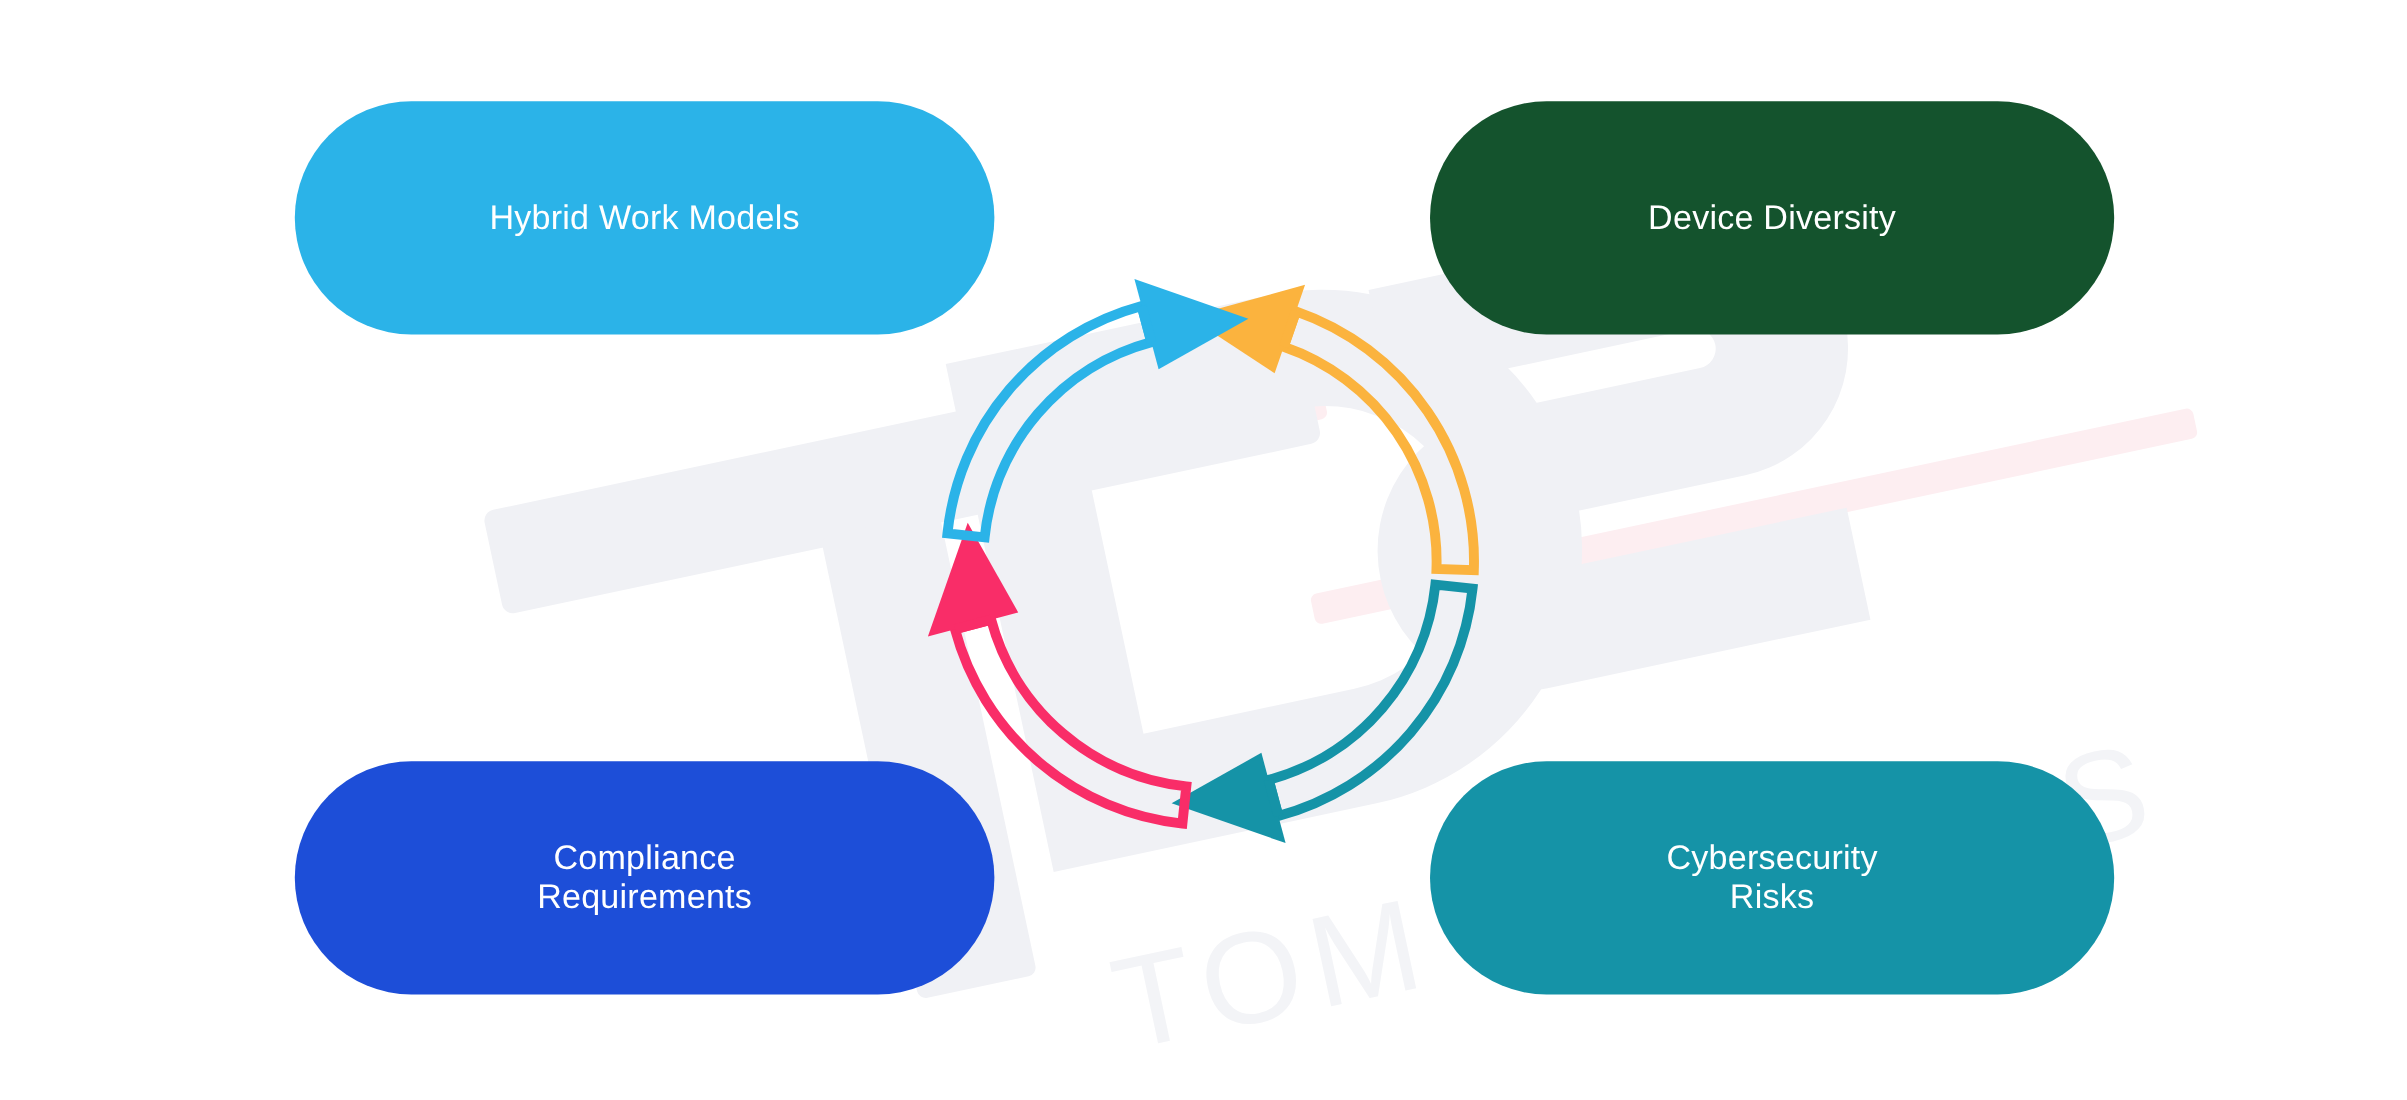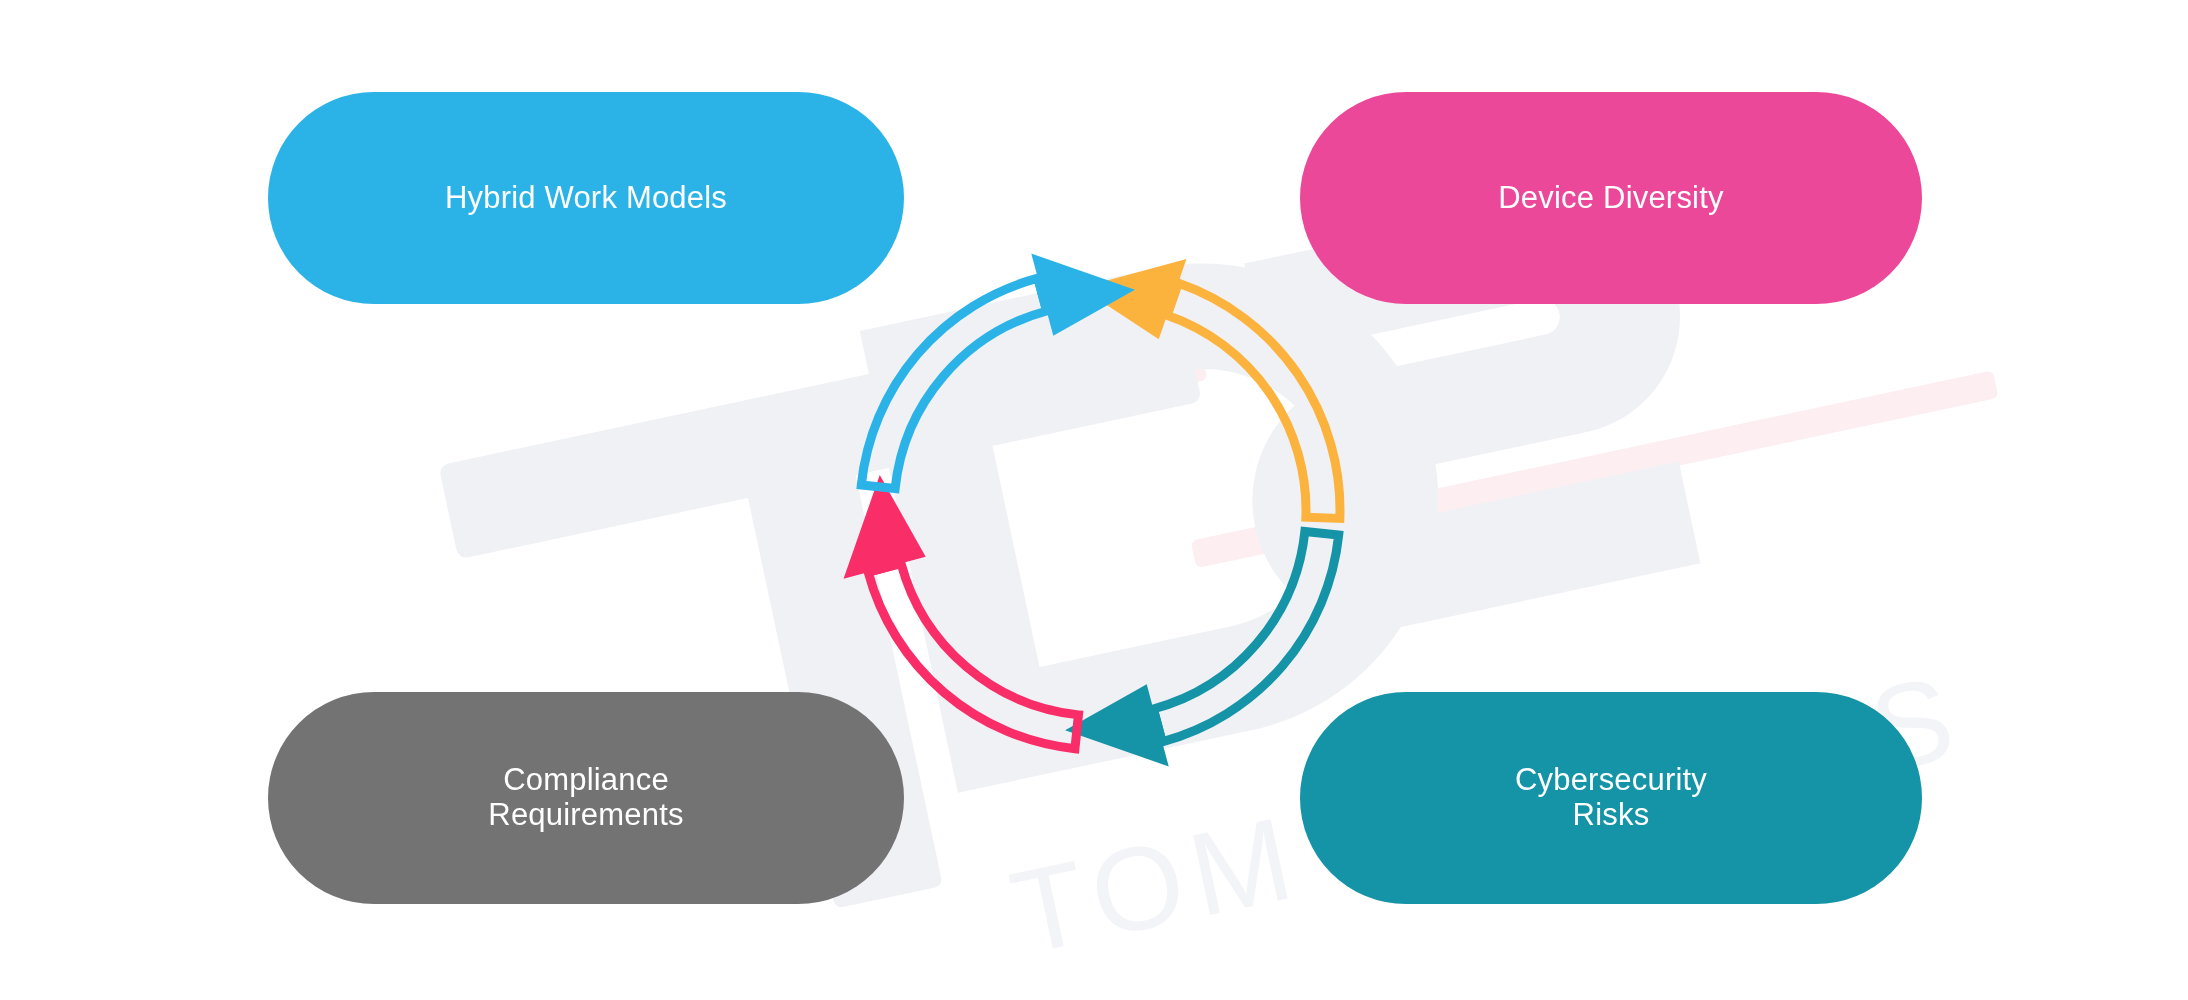--- a/index.html
+++ b/index.html
@@ -112,25 +112,25 @@
       </g>
 
       <text x="930" y="930" font-family="'Liberation Sans', sans-serif" font-size="118" letter-spacing="10" fill="#f3f4f7">TOM SYSTEMS</text>
     </g>
   </svg>
 
   <div class="pill" id="pill-hybrid-work-models" style="background:#2bb3e8">
     <span class="pill-label">Hybrid Work Models</span>
   </div>
 
-  <div class="pill" id="pill-device-diversity" style="background:#ec4899">
+  <div class="pill" id="pill-device-diversity" style="background:#14532d">
     <span class="pill-label">Device Diversity</span>
   </div>
 
-  <div class="pill" id="pill-compliance-requirements" style="background:#737373">
+  <div class="pill" id="pill-compliance-requirements" style="background:#1d4ed8">
     <span class="pill-label">Compliance
 Requirements</span>
   </div>
 
   <div class="pill" id="pill-cybersecurity-risks" style="background:#1593a7">
     <span class="pill-label">Cybersecurity
 Risks</span>
   </div>
 
   <svg id="cycle-diagram" viewBox="0 0 560 560" xmlns="http://www.w3.org/2000/svg">

